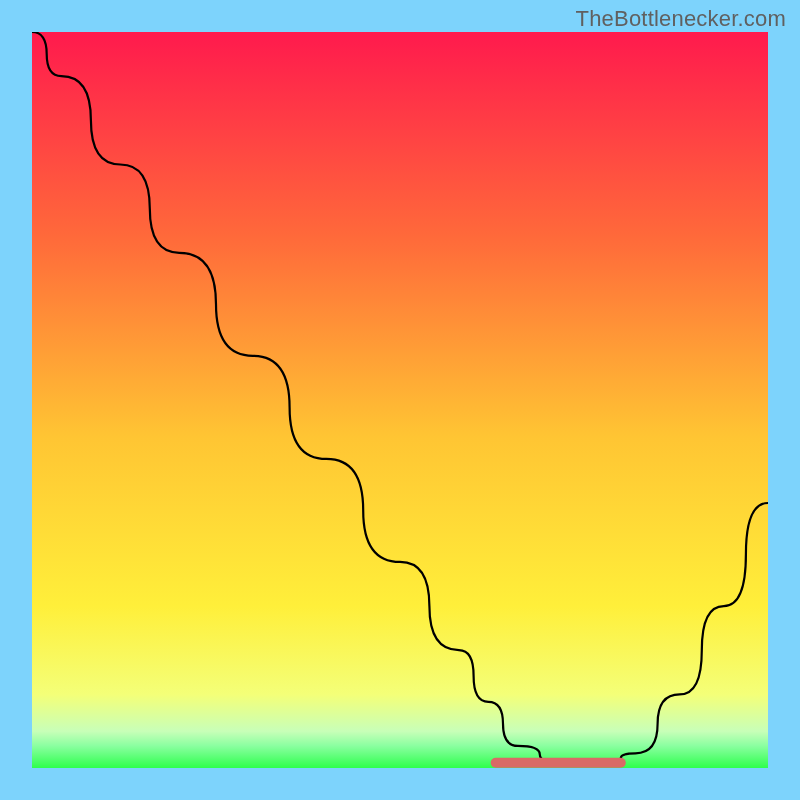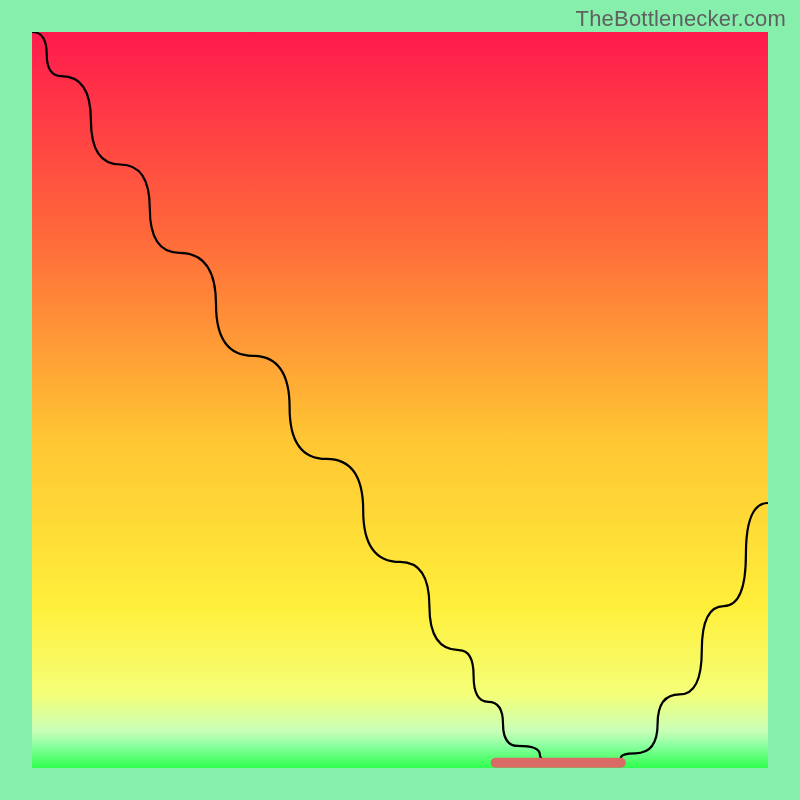--- a/index.html
+++ b/index.html
@@ -8,21 +8,21 @@
     width: 800px;
     height: 800px;
     background: #000;
     overflow: hidden;
     font-family: Arial, Helvetica, sans-serif;
   }
   .frame {
     position: relative;
     width: 800px;
     height: 800px;
-    background: #86efac;
+    background: #7dd3fc;
   }
   .watermark {
     position: absolute;
     top: 6px;
     right: 14px;
     color: #606060;
     font-size: 22px;
     font-weight: 500;
     letter-spacing: 0.2px;
     z-index: 10;

